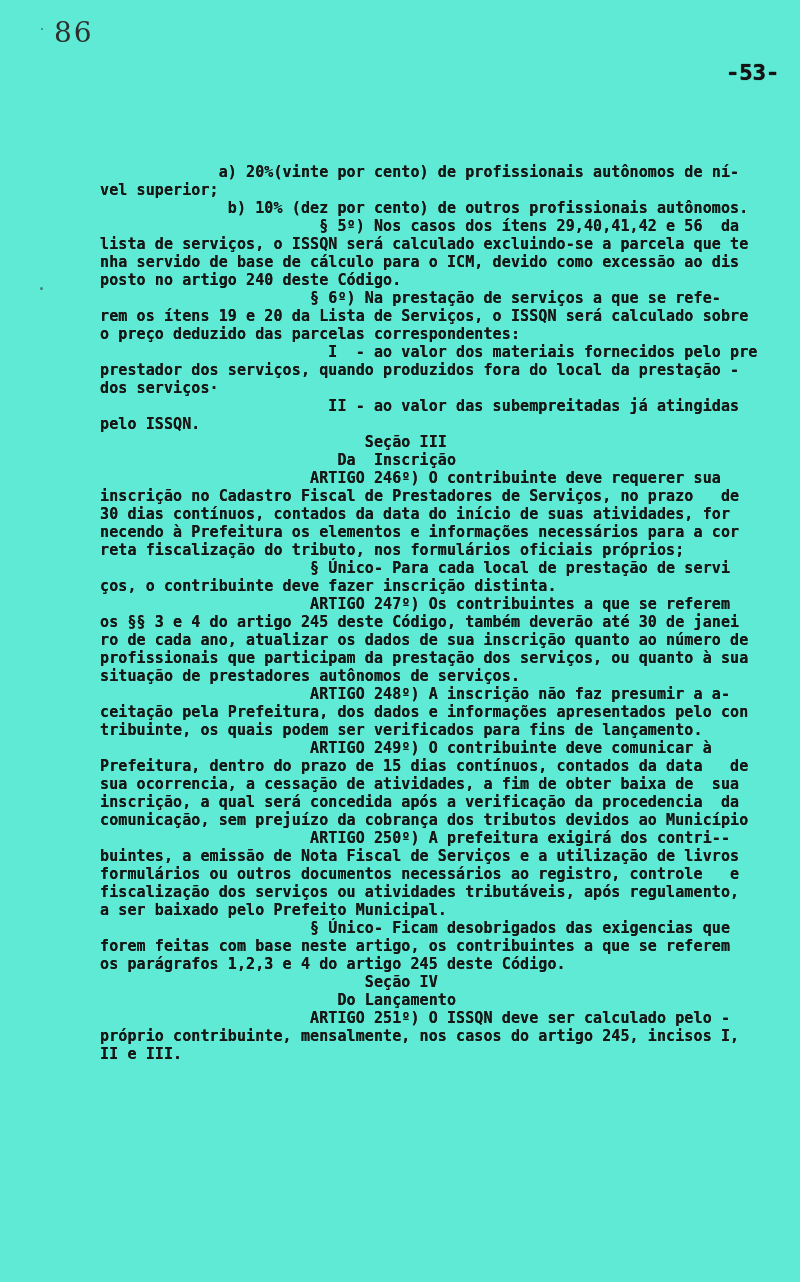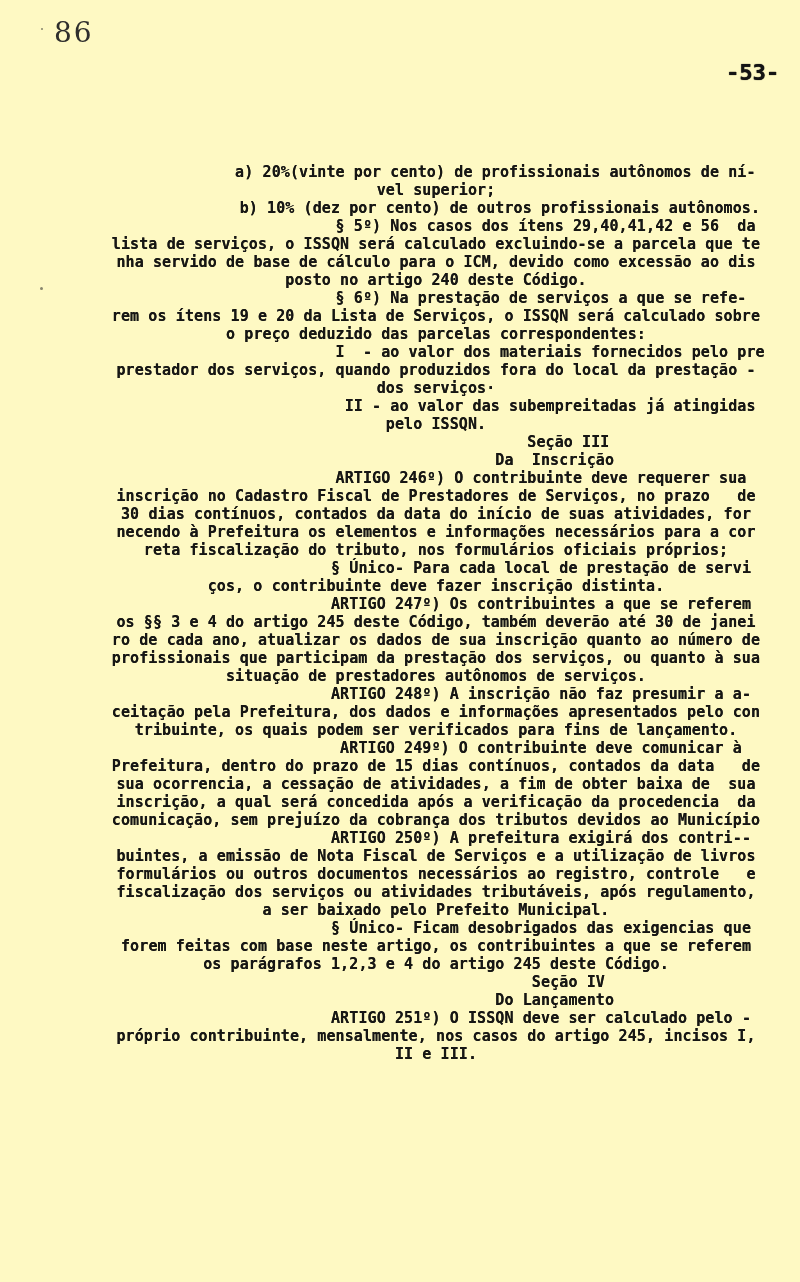--- a/index.html
+++ b/index.html
@@ -4,21 +4,21 @@
 <style>
   html, body {
     margin: 0;
     padding: 0;
     background: #e9e9e6;
   }
   .page {
     position: relative;
     width: 800px;
     height: 1282px;
-    background: #fef9c3;
+    background: #5eead4;
     overflow: hidden;
     font-family: "DejaVu Sans Mono", "Liberation Mono", monospace;
   }
   .corner-num {
     position: absolute;
     left: 54px;
     top: 16px;
     font-family: "DejaVu Serif", "Liberation Serif", serif;
     font-size: 28px;
     font-weight: 500;
@@ -39,21 +39,20 @@
     left: 100px;
     top: 163px;
     width: 672px;
     color: #161614;
     font-size: 15px;
     line-height: 18px;
     font-weight: bold;
     white-space: pre;
     letter-spacing: 0.1px;
     text-shadow: 0 0 0.6px rgba(25,25,22,0.85);
-    text-align: center;
   }
   .line {
     height: 18px;
   }
   .speck {
     position: absolute;
     background: rgba(40,40,38,0.55);
     border-radius: 50%;
   }
   .speck-1 { left: 40px; top: 287px; width: 3px; height: 3px; }

